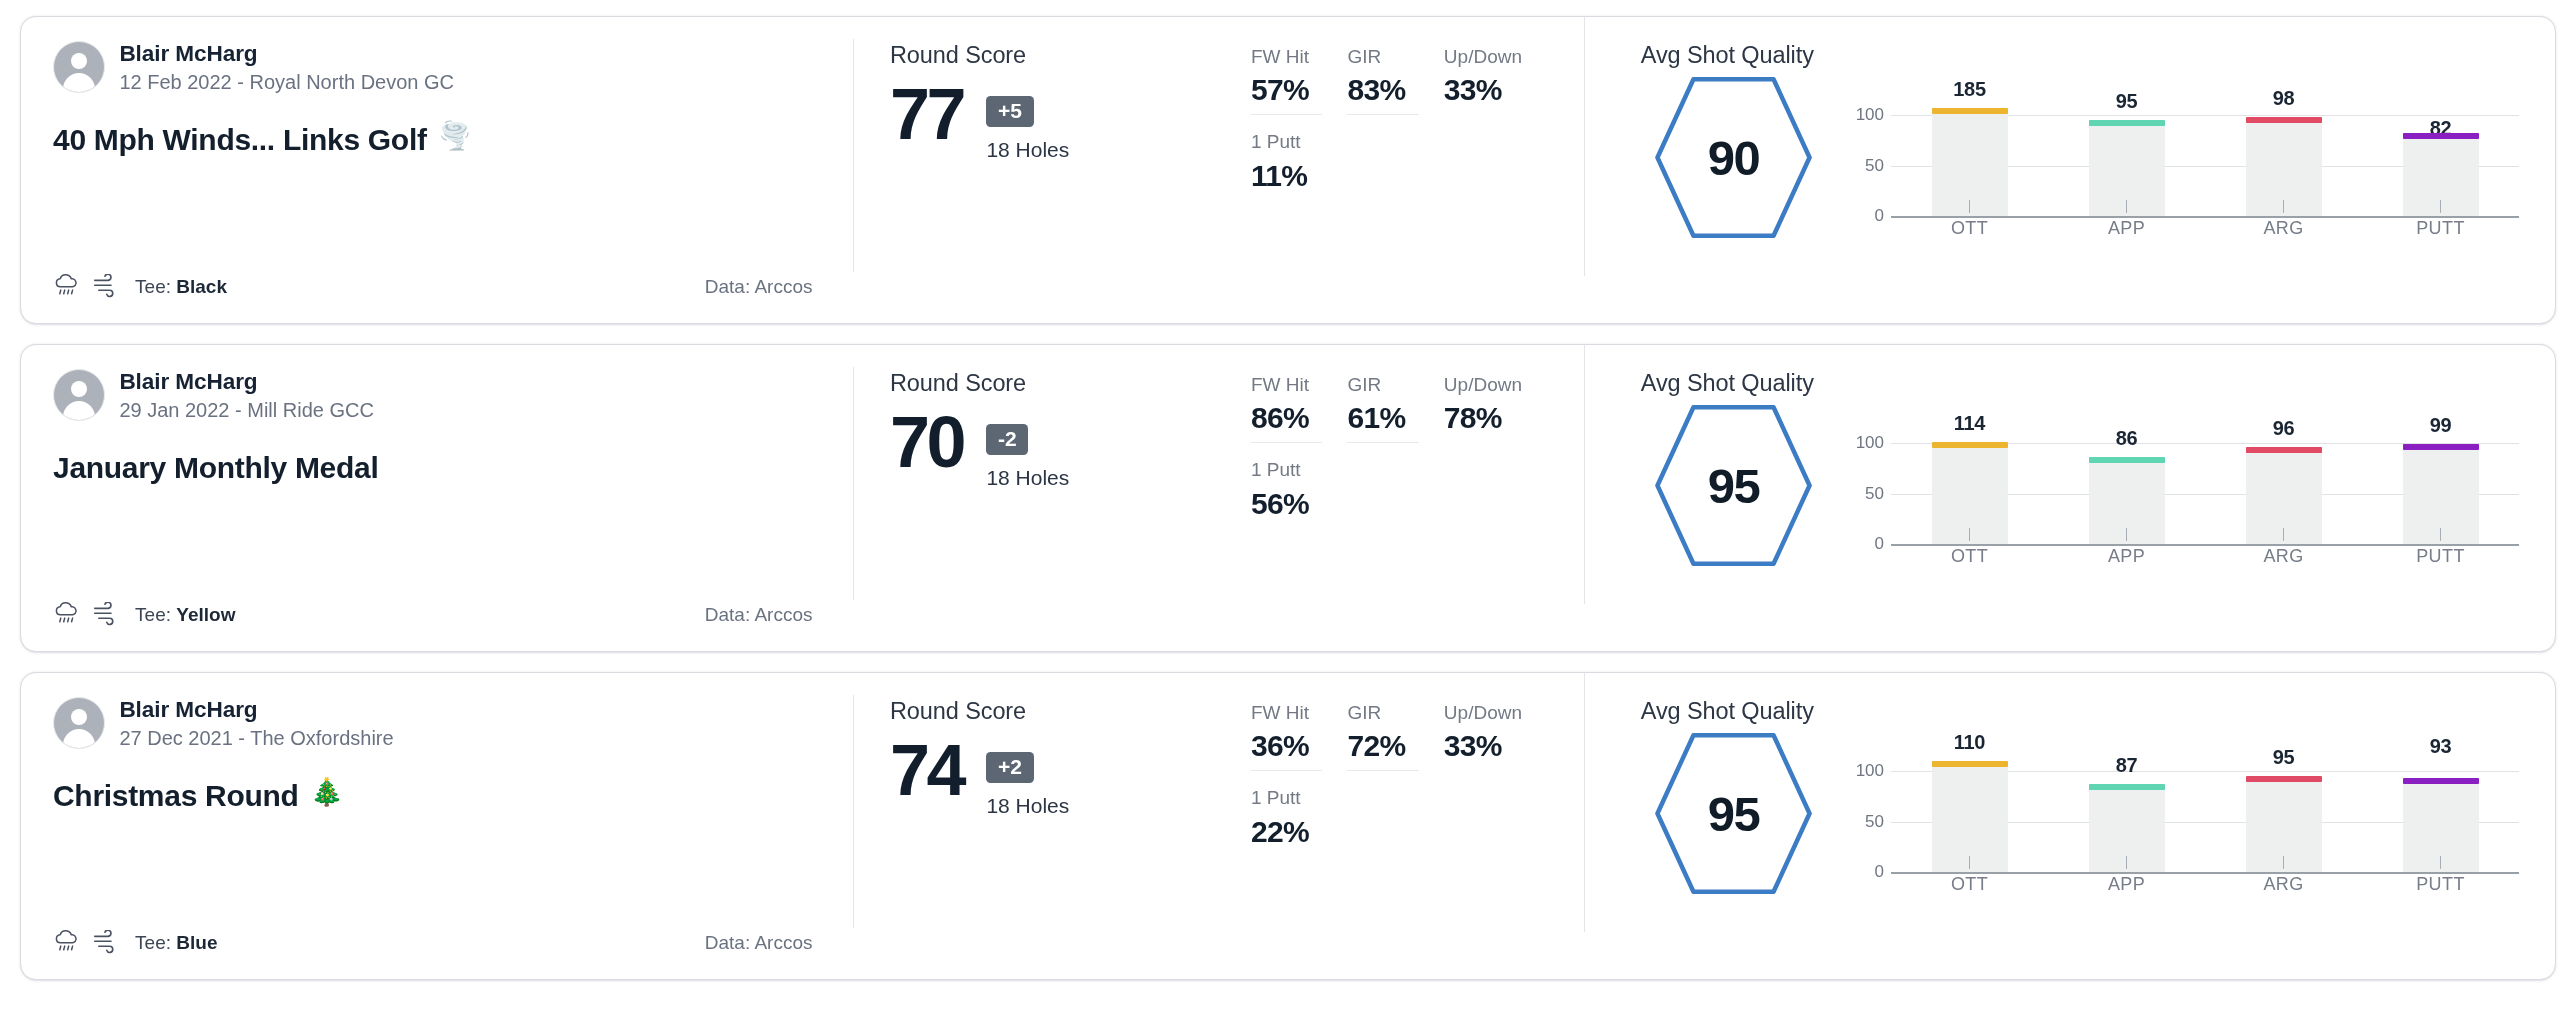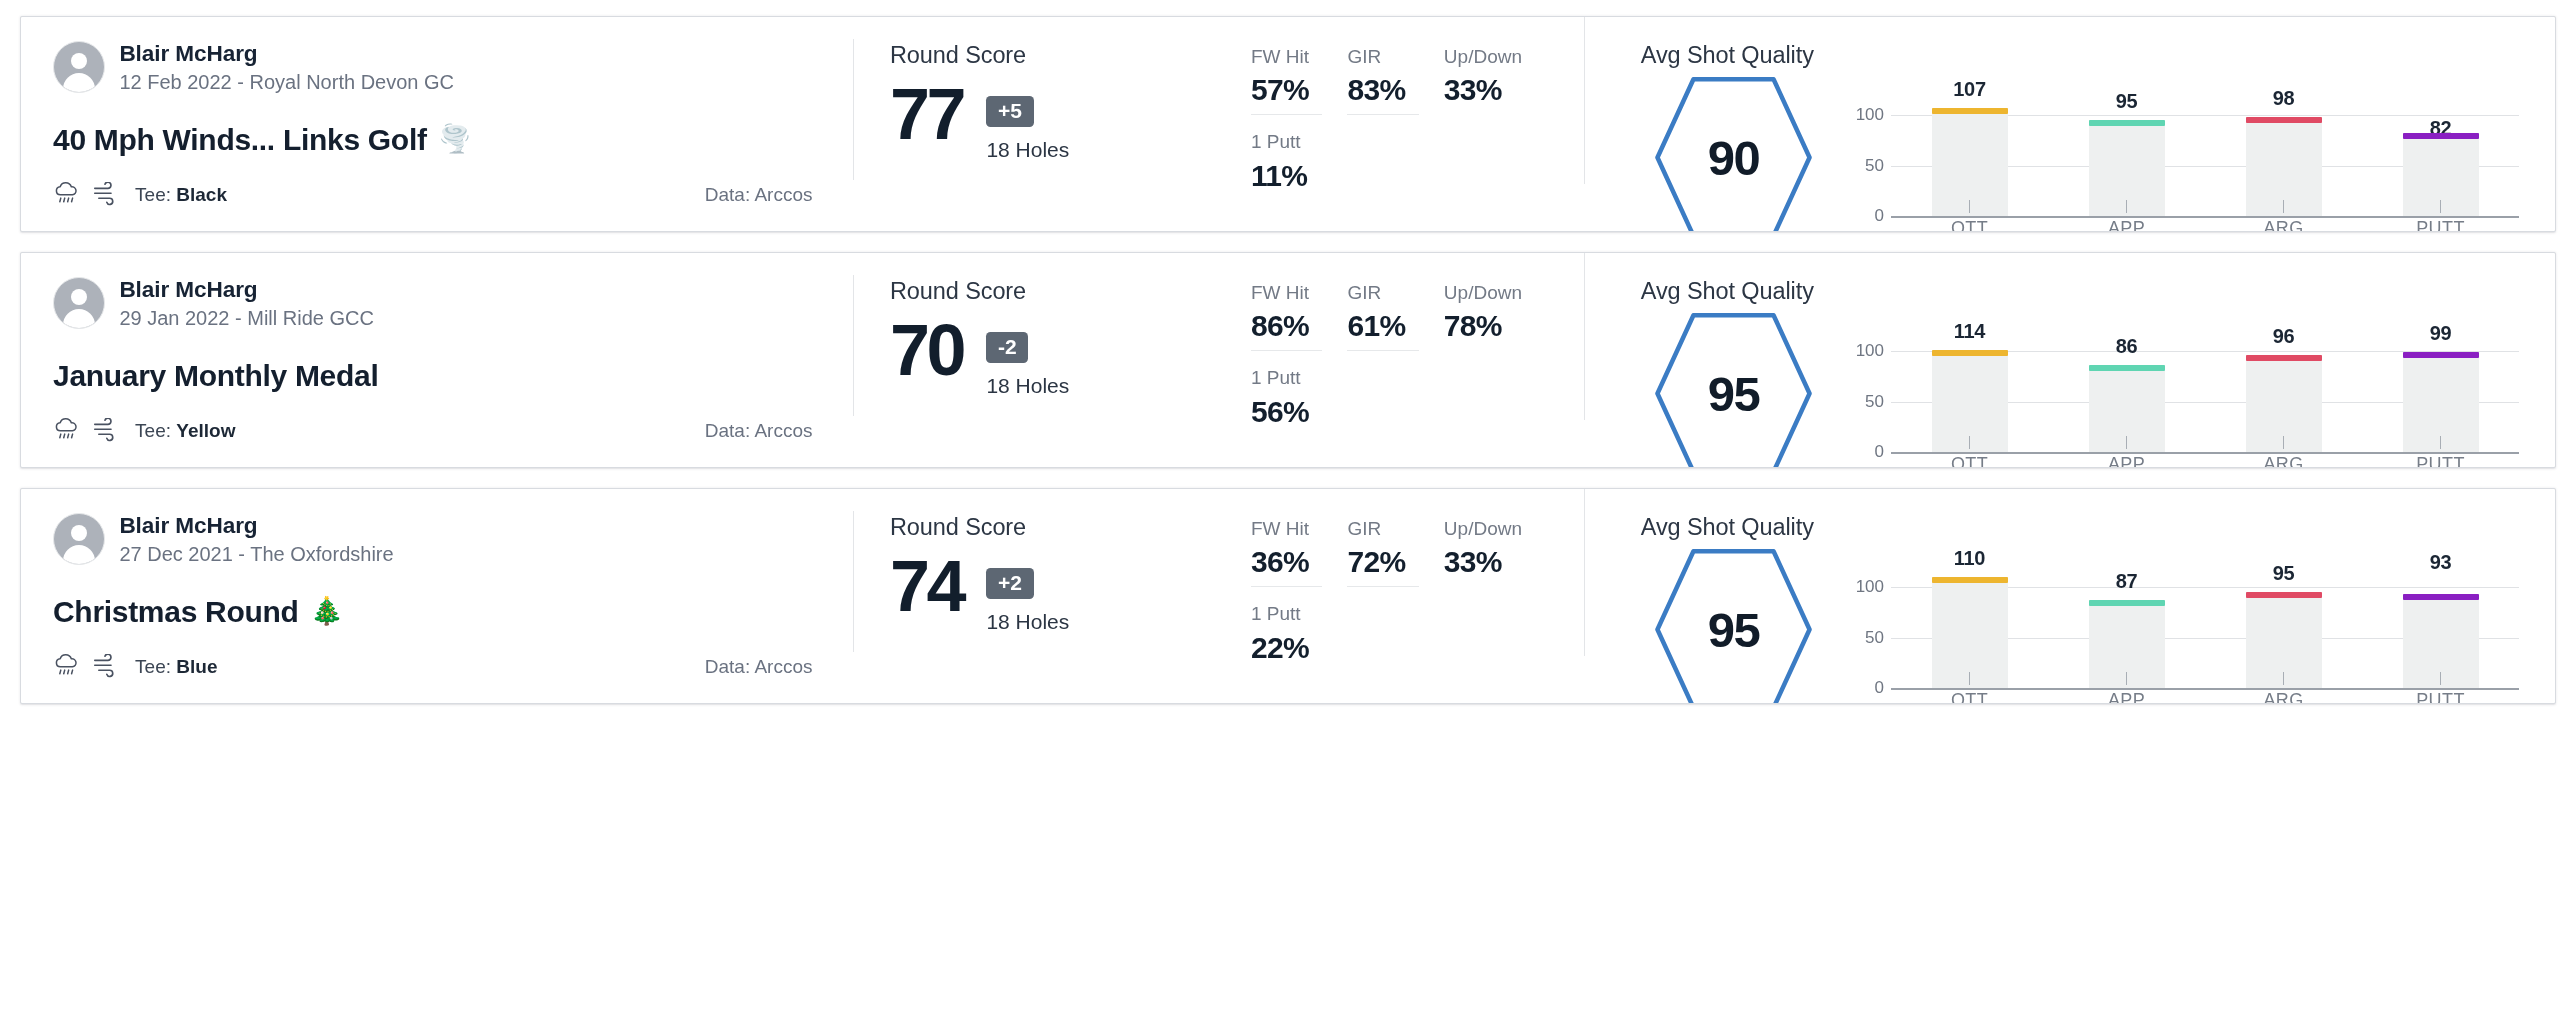--- a/index.html
+++ b/index.html
@@ -8,23 +8,23 @@
     background: #ffffff;
     font-family: "Liberation Sans", "DejaVu Sans", sans-serif;
     -webkit-font-smoothing: antialiased;
   }
   body { padding: 16px 20px 18px 20px; }
 
   .round-card {
     position: relative;
     background: #ffffff;
     border: 0.9px solid #d8dbe0;
-    border-radius: 2px;
+    border-radius: 16px;
     box-shadow: 0 0.9px 2.7px rgba(16,24,40,0.10), 0 0.9px 0.9px rgba(16,24,40,0.04);
-    height: 216px;
+    height: 308px;
     margin-bottom: 20px;
     display: flex;
     overflow: hidden;
   }
   .round-card:last-child { margin-bottom: 0; }
 
   
   .pane-left {
     width: 833px;
     flex: 0 0 833px;
@@ -67,21 +67,21 @@
     letter-spacing: -0.1px; line-height: 1.15;
   }
   .round-meta {
     font-size: 20px; color: #6a7281; font-weight: 400; line-height: 1.15;
   }
 
   .round-title {
     margin-top: 29px;
     font-size: 30px; font-weight: 700; color: #141f2e;
     letter-spacing: -0.3px;
-    display: flex; align-items: center; gap: 11.7px;
+    display: flex; gap: 11.7px;
   }
   .title-emoji { font-size: 27px; line-height: 1; }
 
   .pane-left-footer {
     position: absolute;
     left: 32px; right: 23.5px; bottom: 21.7px;
     display: flex; align-items: center;
   }
   .cond-icons { display: flex; align-items: center; gap: 11.7px; margin-right: 14.4px; }
   .tee-text { font-size: 19px; color: #3c4654; }
@@ -314,21 +314,21 @@
                 <div class="ylabel" style="top:25px">100</div>
                 <div class="ylabel" style="top:76px">50</div>
                 <div class="ylabel" style="top:126px">0</div>
               </div>
               <div class="plot">
                 <div class="gridline axis" style="top:126px"></div>
                 <div class="gridline" style="top:76px"></div>
                 <div class="gridline" style="top:25px"></div>
                 <div class="bars">
                   <div class="bar-slot">
-                    <div class="bar-num" style="bottom:115px">107</div>
+                    <div class="bar-num" style="bottom:115px">185</div>
                     <div class="bar" style="height:108px">
                       <div class="bar-cap" style="background:#EDB52F"></div>
                     </div>
                   </div>
                   <div class="bar-slot">
                     <div class="bar-num" style="bottom:103px">95</div>
                     <div class="bar" style="height:96px">
                       <div class="bar-cap" style="background:#5FD5B2"></div>
                     </div>
                   </div>

